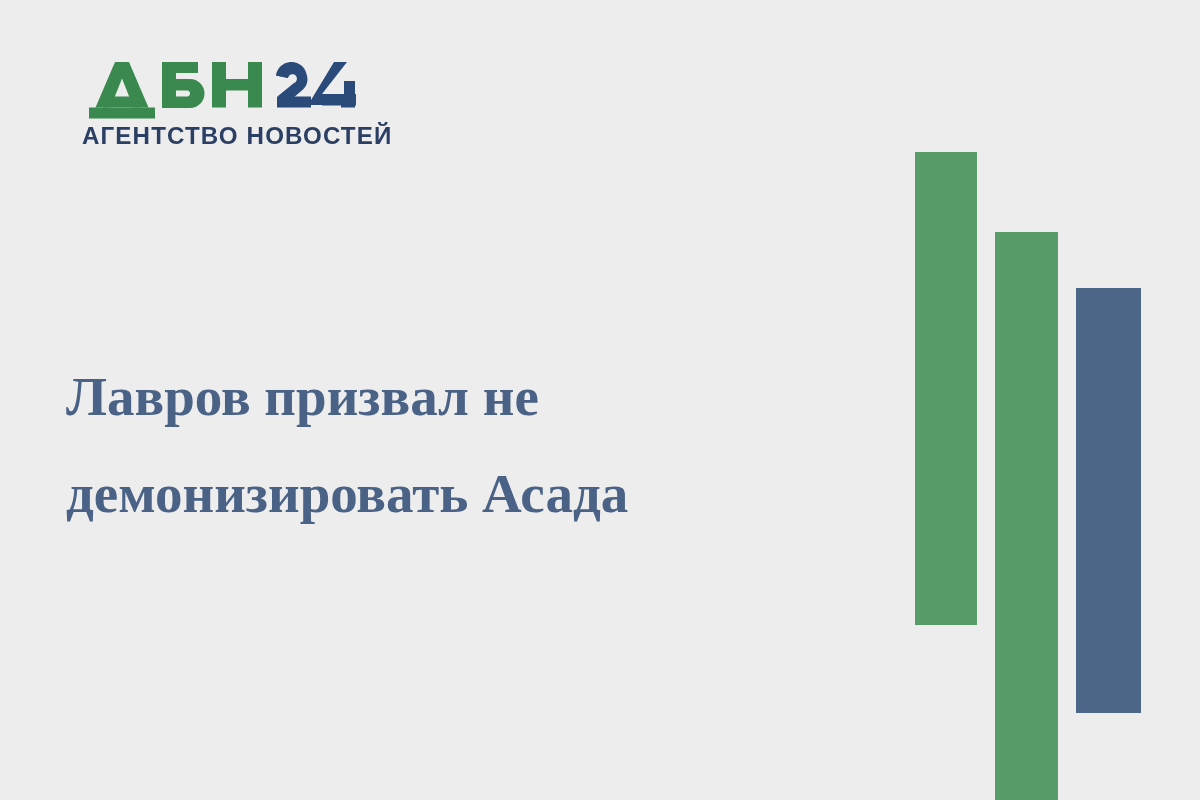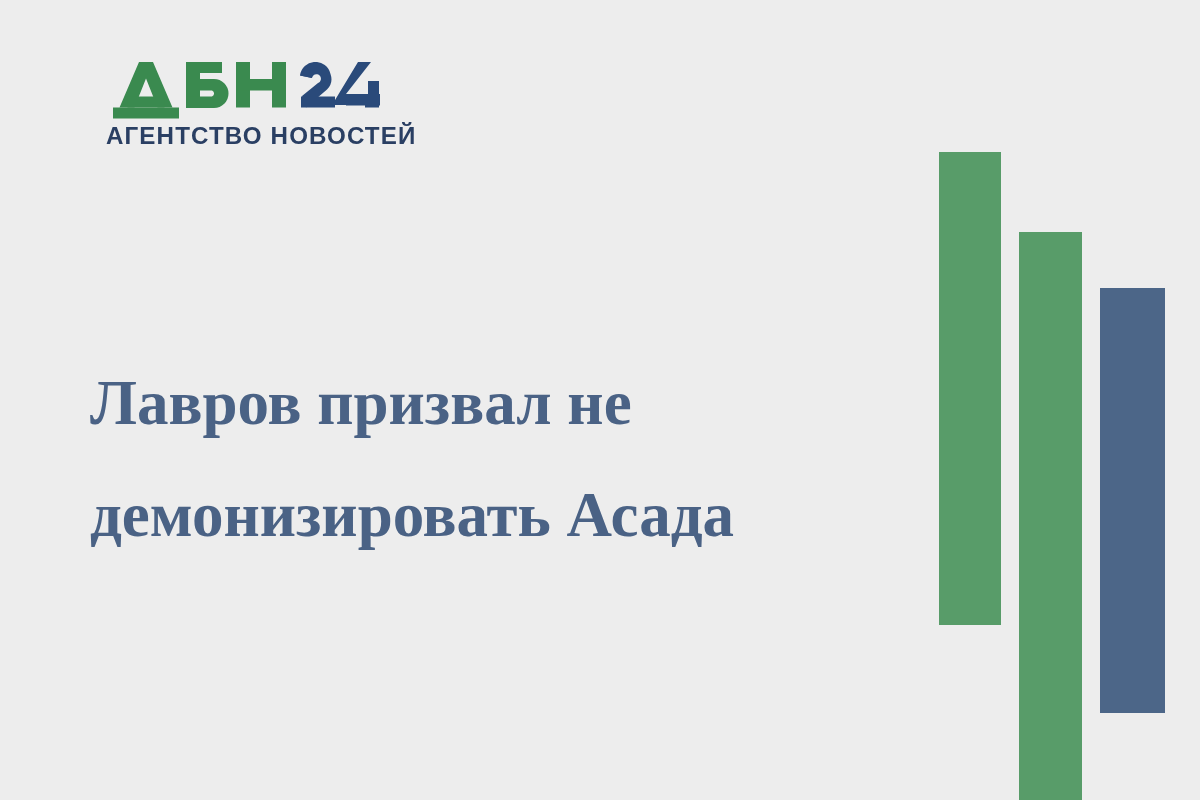--- a/index.html
+++ b/index.html
@@ -13,21 +13,20 @@
     background: #ededed;
     font-family: "Liberation Sans", sans-serif;
     position: relative;
   }
 
   #page-root {
     position: absolute;
     inset: 0;
     background: #ededed;
     overflow: hidden;
-    margin-left: 24px;
   }
 
   
   .bars-graphic {
     position: absolute;
     left: 900px;
     top: 0;
     width: 300px;
     height: 800px;
     pointer-events: none;
@@ -87,21 +86,21 @@
 
   
   .headline {
     position: absolute;
     left: 66px;
     top: 348px;
     width: 790px;
     margin: 0;
     font-family: "Liberation Serif", "DejaVu Serif", serif;
     font-weight: 700;
-    font-size: 63px;
+    font-size: 55px;
     line-height: 1.77;
     color: #4a6285;
     letter-spacing: 0px;
   }
 </style>
 </head>
 <body>
 
 <div id="page-root">
 

